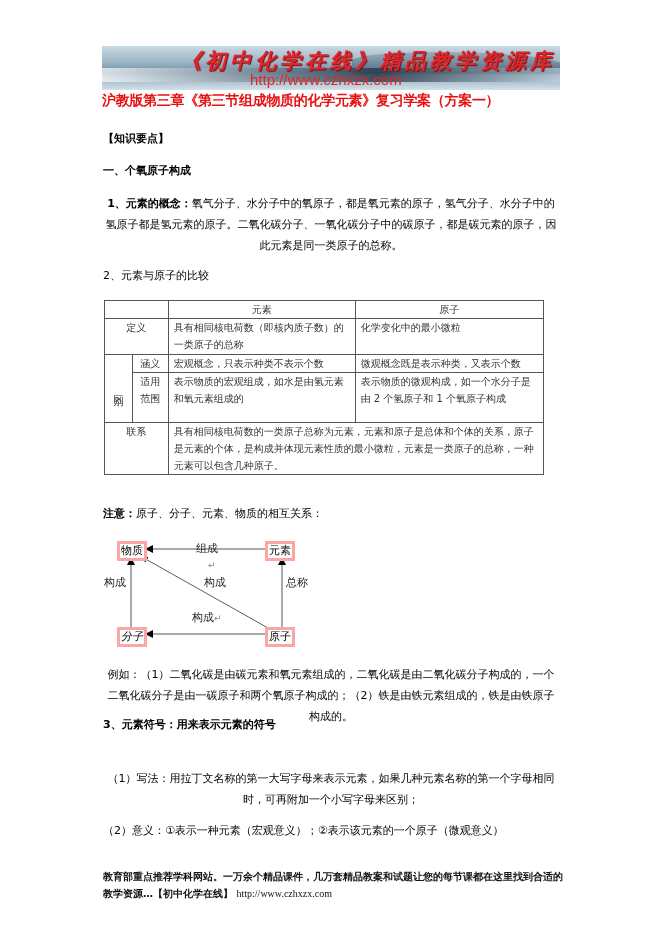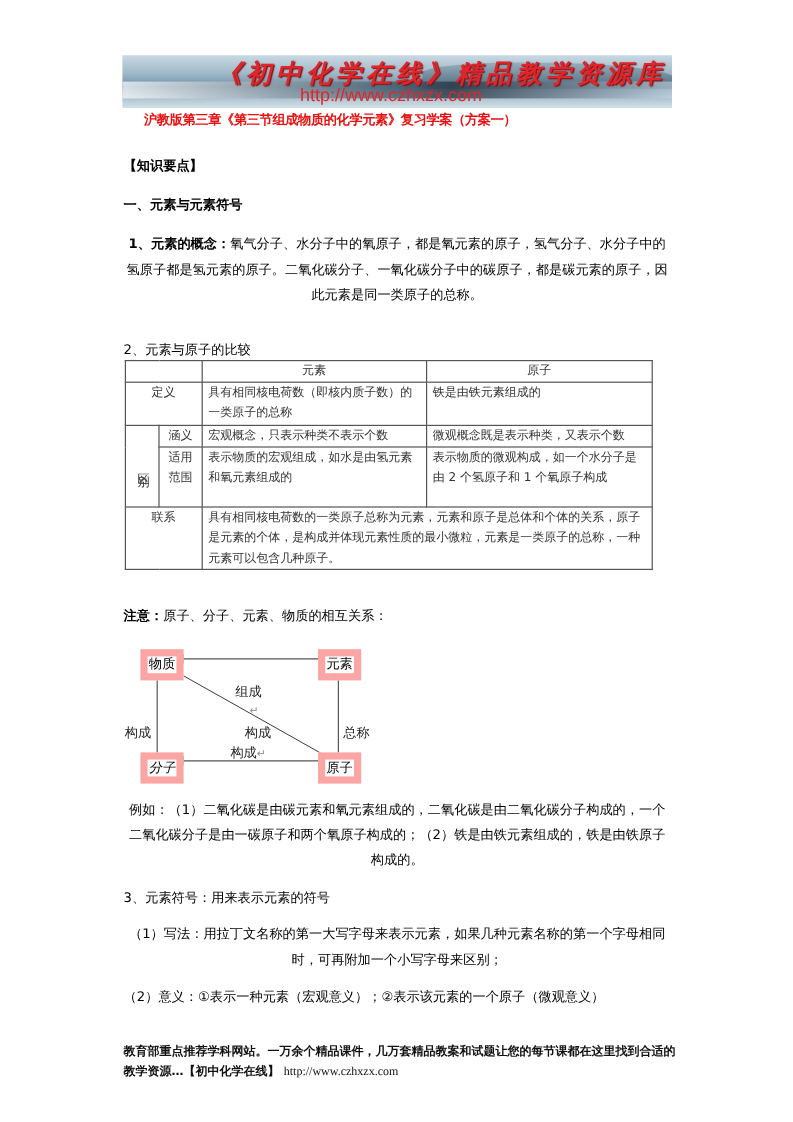--- a/index.html
+++ b/index.html
@@ -10,68 +10,68 @@
             overflow:hidden; }
   .banner .mist { position:absolute; left:0; top:22px; width:100%; height:14px;
             background:linear-gradient(90deg,rgba(255,255,255,0.7),rgba(80,100,115,0.7) 45%,rgba(40,55,70,0.8) 60%,rgba(200,215,225,0.6)); }
   .banner .hills { position:absolute; left:250px; top:6px; width:210px; height:22px;
             background:linear-gradient(180deg,rgba(120,145,160,0.5),rgba(70,95,115,0.7)); border-radius:40% 60% 0 0; }
   .banner-title { position:absolute; left:78px; top:1px; font-family:"DejaVu Serif", serif;
             font-size:21px; font-weight:bold; color:#e0262b; letter-spacing:4px; font-style:italic;
             text-shadow:1px 1px 1px #7a0f12; white-space:nowrap; }
   .banner-url { position:absolute; left:148px; top:25px; font-family:"Liberation Sans", sans-serif;
             font-size:15px; color:#e0262b; white-space:nowrap; }
-  .doc-title { position:absolute; left:120px; top:92px; width:460px; font-size:11px; font-weight:bold;
+  .doc-title { position:absolute; left:102px; top:92px; width:460px; font-size:14px; font-weight:bold;
             color:#e81010; white-space:nowrap; letter-spacing:-0.3px; }
   .t { position:absolute; left:103px; font-size:11px; line-height:21px; white-space:nowrap; }
   .b { font-weight:bold; }
   .para { position:absolute; left:103px; width:456px; font-size:11px; line-height:21px;text-align:center; }
   table.cmp { position:absolute; left:104px; top:300px; width:440px; border-collapse:collapse;
             font-size:10px; color:#333; }
   table.cmp td { border:1px solid #555; vertical-align:top; line-height:17px; padding:0 5px; }
   table.cmp td.c { text-align:center; }
   .diagram { position:absolute; left:100px; top:530px; width:210px; height:120px; }
-  .box { position:absolute; border:6px solid #fca5a5; font-size:11px; line-height:14px; padding:0 1px; background:#fff; }
-  .lbl { position:absolute; font-size:11px; color:#222; white-space:nowrap;margin-top:28px; }
+  .box { position:absolute; border:3px solid #fca5a5; font-size:11px; line-height:14px; padding:0 1px; background:#fff; }
+  .lbl { position:absolute; font-size:11px; color:#222; white-space:nowrap; }
   .mark { color:#888; font-size:9px; }
   .footer { position:absolute; left:103px; top:853px; width:460px; font-size:10px; line-height:17px; font-weight:bold; color:#111;margin-top:15px; }
   .footer .url { font-family:"Liberation Serif", serif; font-weight:normal; font-size:10px; }
 </style>
 </head>
 <body>
 
 <div class="banner">
   <div class="hills"></div>
   <div class="mist"></div>
   <div class="banner-title">《初中化学在线》精品教学资源库</div>
   <div class="banner-url">http://www.czhxzx.com</div>
 </div>
 
 <div class="doc-title">沪教版第三章《第三节组成物质的化学元素》复习学案（方案一）</div>
 
 <div class="t b" style="top:128px;">【知识要点】</div>
-<div class="t b" style="top:160px;">一、元素与元素符号</div>
+<div class="t b" style="top:160px;">一、个氧原子构成</div>
 
 <div class="para" style="top:193px;">
   <span class="b">1、元素的概念：</span><span>氧气分子、水分子中的氧原子，都是氧元素的原子，氢气分子、水分子中的氢原子都是氢元素的原子。二氧化碳分子、一氧化碳分子中的碳原子，都是碳元素的原子，因此元素是同一类原子的总称。</span>
 </div>
 
-<div class="t" style="top:265px;margin-top:16px;">2、元素与原子的比较</div>
+<div class="t" style="top:265px;">2、元素与原子的比较</div>
 
 <table class="cmp">
   <tbody>
       <tr>
     <td colspan="2" style="width:96px;"></td>
     <td class="c" style="width:176px;">元素</td>
     <td class="c">原子</td>
   </tr>
   <tr style="height:36px;">
     <td colspan="2" class="c">定义</td>
     <td>具有相同核电荷数（即核内质子数）的一类原子的总称</td>
-    <td>铁是由铁元素组成的</td>
+    <td>化学变化中的最小微粒</td>
   </tr>
   <tr style="height:16px;">
     <td rowspan="2" class="c" style="width:22px; vertical-align:middle; writing-mode:vertical-rl; letter-spacing:2px;">区别</td>
     <td class="c">涵义</td>
     <td>宏观概念，只表示种类不表示个数</td>
     <td>微观概念既是表示种类，又表示个数</td>
   </tr>
   <tr style="height:50px;">
     <td class="c">适用范围</td>
     <td>表示物质的宏观组成，如水是由氢元素和氧元素组成的</td>
@@ -103,26 +103,26 @@
   </svg>
   <div class="box" style="left:17px; top:11px;">物质</div>
   <div class="box" style="left:165px; top:11px;">元素</div>
   <div class="box" style="left:17px; top:97px;font-style:italic;">分子</div>
   <div class="box" style="left:165px; top:97px;">原子</div>
   <div class="lbl" style="left:96px; top:11px;">组成</div>
   <div class="lbl mark" style="left:108px; top:30px;">↵</div>
   <div class="lbl" style="left:4px; top:45px;">构成</div>
   <div class="lbl" style="left:104px; top:45px;">构成</div>
   <div class="lbl" style="left:186px; top:45px;">总称</div>
-  <div class="lbl" style="left:92px; top:62px;"><span>构成</span><span class="mark">↵</span></div>
+  <div class="lbl" style="left:92px; top:80px;"><span>构成</span><span class="mark">↵</span></div>
 </div>
 
 <div class="para" style="top:664px;">例如：（1）二氧化碳是由碳元素和氧元素组成的，二氧化碳是由二氧化碳分子构成的，一个二氧化碳分子是由一碳原子和两个氧原子构成的；（2）铁是由铁元素组成的，铁是由铁原子构成的。</div>
 
-<div class="t" style="top:738px;">3、元素符号：用来表示元素的符号</div>
+<div class="t" style="top:714px;font-weight:bold;">3、元素符号：用来表示元素的符号</div>
 
 <div class="para" style="top:768px;">（1）写法：用拉丁文名称的第一大写字母来表示元素，如果几种元素名称的第一个字母相同时，可再附加一个小写字母来区别；</div>
 
 <div class="t" style="top:820px;">（2）意义：①表示一种元素（宏观意义）；②表示该元素的一个原子（微观意义）</div>
 
 <div class="footer">
   <span>教育部重点推荐学科网站。一万余个精品课件，几万套精品教案和试题让您的每节课都在这里找到合适的教学资源…【初中化学在线】</span> <span class="url">http://www.czhxzx.com</span>
 </div>
 
 </body></html>

